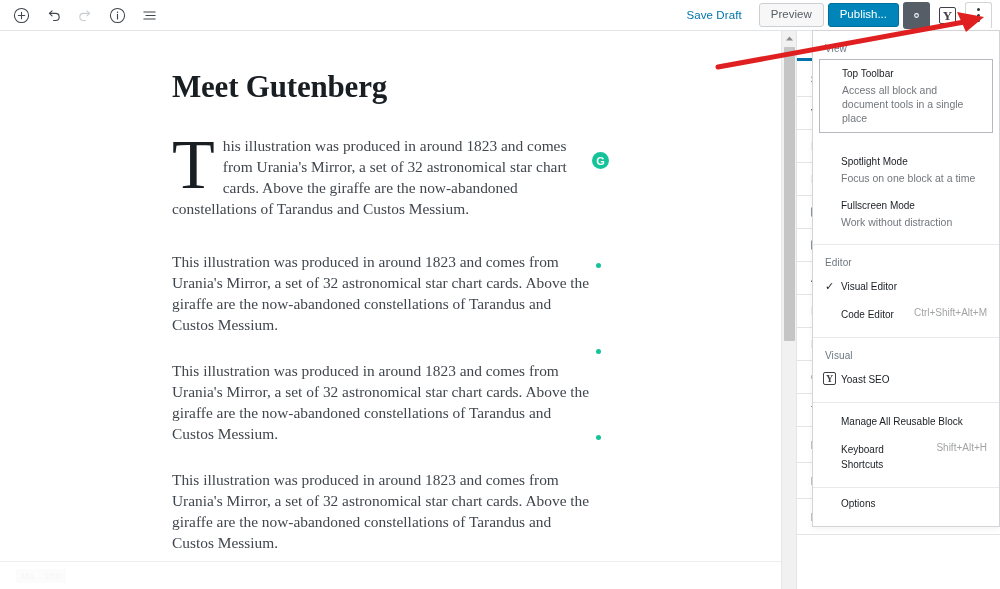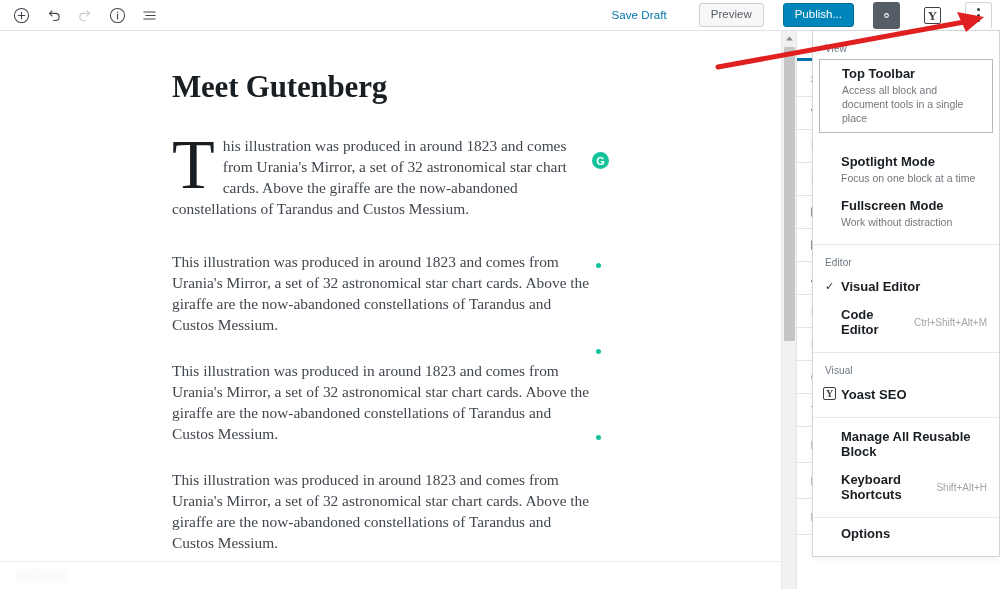--- a/index.html
+++ b/index.html
@@ -24,21 +24,21 @@
   }
   .tb-left { display: flex; align-items: center; padding-left: 6px; gap: 2px; }
   .tb-btn {
     width: 30px; height: 28px;
     display: flex; align-items: center; justify-content: center;
     cursor: pointer; background: transparent; border: none;
   }
   .tb-btn svg { display: block; }
   .tb-right {
     margin-left: auto;
-    display: flex; align-items: center; gap: 19px;
+    display: flex; align-items: center; gap: 4px;
     padding-right: 8px;
   }
   .save-draft {
     color: #0073aa; font-size: 11.5px; letter-spacing: .1px;
     cursor: pointer; padding: 4px 6px;
   }
   .btn-preview {
     font-size: 11.5px; color: #555d66;
     background: #f7f7f7;
     border: 1px solid #ccd0d4;
@@ -232,29 +232,28 @@
     padding: 6px 12px 7px 28px;
     cursor: pointer;
     position: relative;
   }
   .menu-item.focused {
     border: 1px solid #b5b9bd;
     margin: 0 6px;
     padding-left: 22px;
   }
   .mi-title {
-    font-size: 13px; color: #191e23; line-height: 15px;
+    font-size: 10px; color: #191e23; line-height: 15px;
     display: block;
-    font-weight: bold;
   }
   .mi-desc {
     font-size: 10.5px; color: #72777c; line-height: 14px;
     display: block; margin-top: 2px;
   }
-  .mi-row { display: flex; align-items: center; }
+  .mi-row { display: flex; align-items: flex-start; }
   .mi-shortcut {
     margin-left: auto; font-size: 10px; color: #a2a4a6;
     padding-left: 10px; white-space: nowrap;
   }
   .mi-check {
     position: absolute; left: 12px; top: 7px;
     font-size: 11px; color: #191e23;
   }
   .mi-yoast {
     position: absolute; left: 10px; top: 6px;

